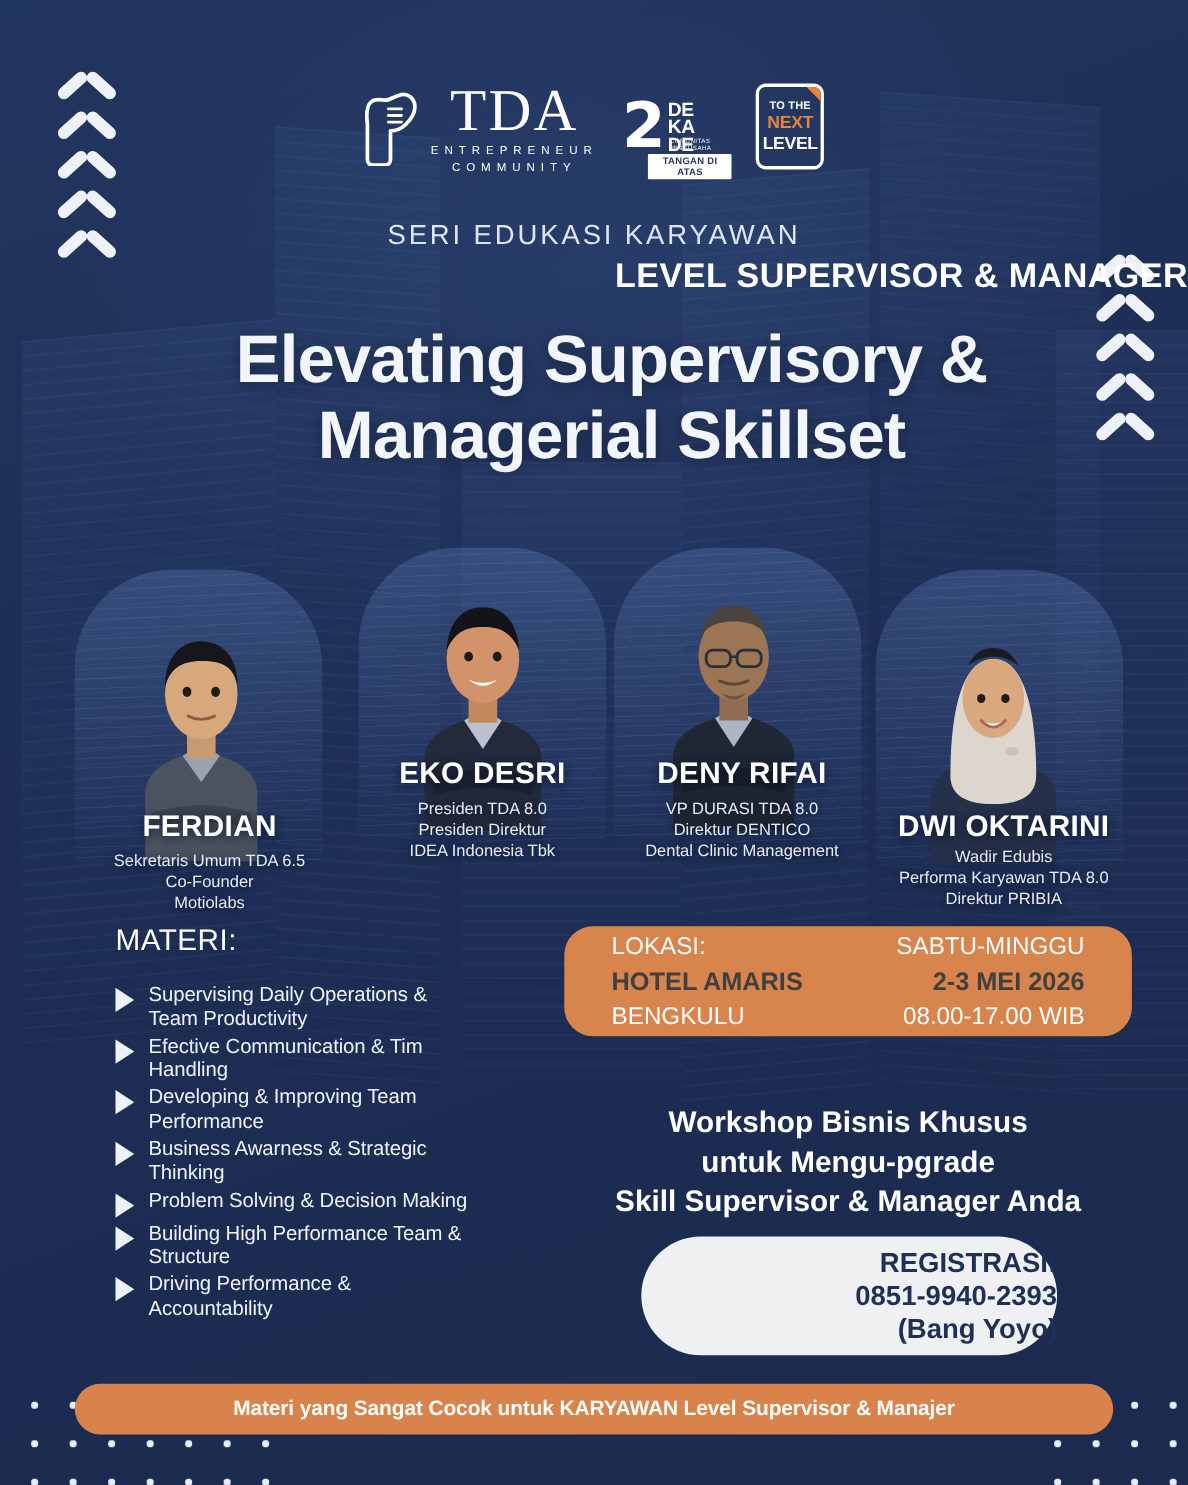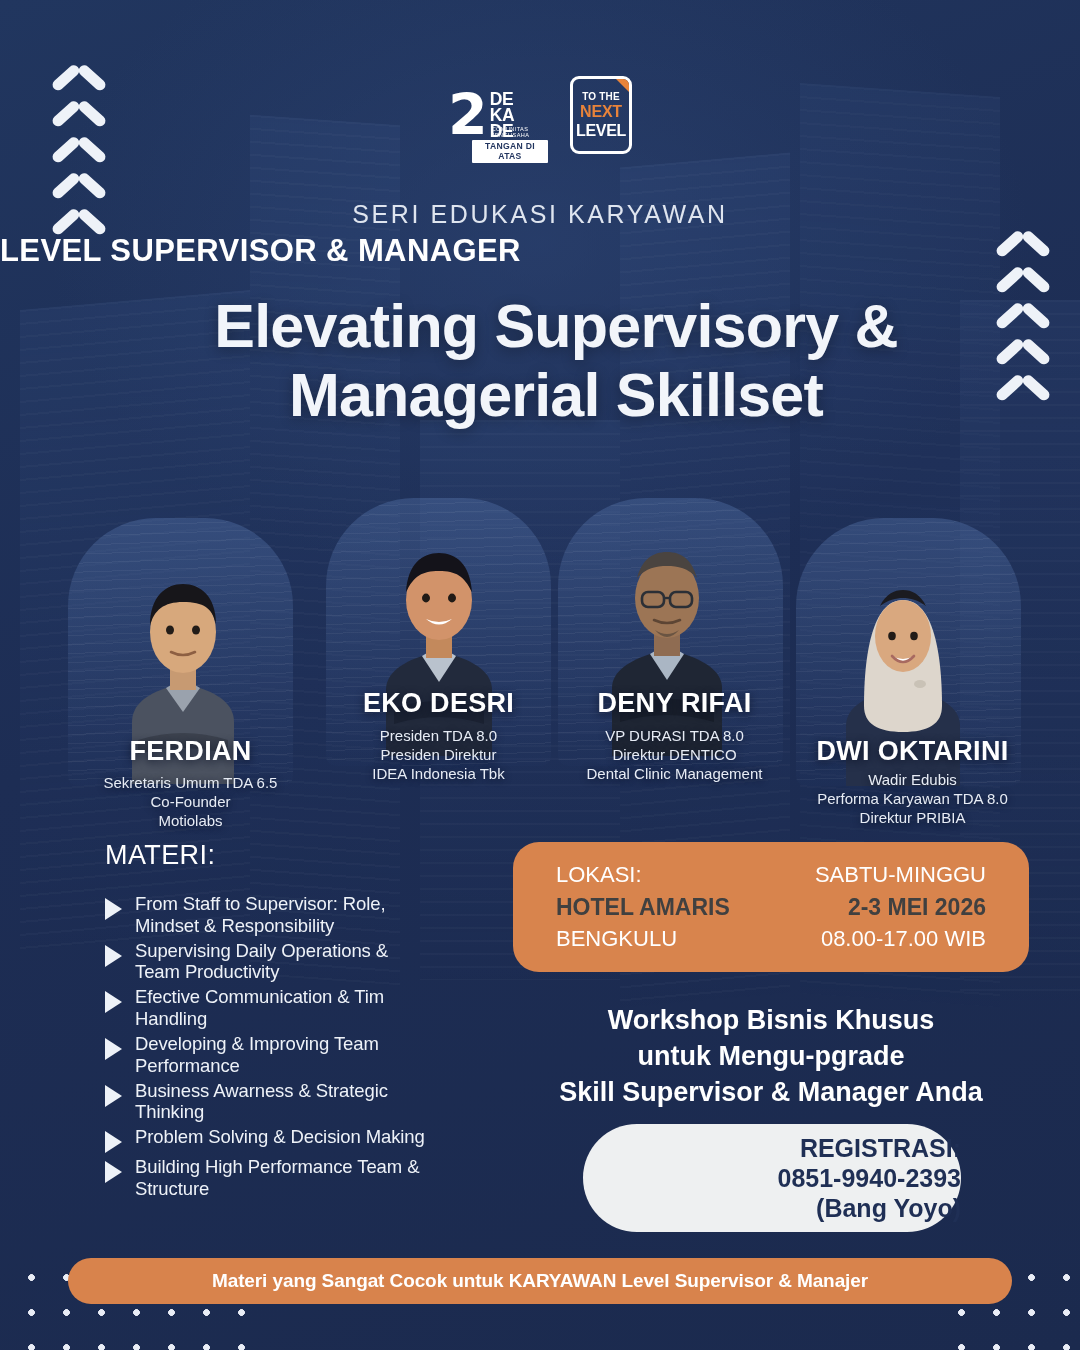--- a/index.html
+++ b/index.html
@@ -101,21 +101,21 @@
   .nl-1 { font-size:10px; font-weight:700; color:#fff; letter-spacing:.2px; }
   .nl-2 { font-size:16px; font-weight:700; color:#e8833a; letter-spacing:-.2px; }
   .nl-3 { font-size:16px; font-weight:700; color:#fff; letter-spacing:-.3px; }
 
   
   .kicker {
     position:absolute; left:0; right:0; top:200px; text-align:center;
     color:#dfe5ef; font-size:25px; letter-spacing:2.6px; font-weight:400;
   }
   .subkicker {
-    position:absolute; left:0; right:0; top:233px; text-align:left;
+    position:absolute; left:0; right:0; top:233px; text-align:right;
     color:#ffffff; font-size:31px; letter-spacing:.4px; font-weight:700;
   }
   .headline {
     position:absolute; left:0; right:0; top:292px; text-align:center;
     color:#f2f5fa; font-size:61px; font-weight:700; line-height:1.13;
     letter-spacing:-.8px;
     text-shadow:0 3px 14px rgba(0,0,0,.32);
     padding-left:32px;
   }
 
@@ -152,21 +152,21 @@
     flex:0 0 auto; margin-top:5px;
     width:0; height:0;
     border-left:17px solid #eef2f8;
     border-top:11px solid transparent;
     border-bottom:11px solid transparent;
   }
   .mtext { color:#eef2f8; font-size:18.5px; line-height:1.18; letter-spacing:-.1px; }
 
   
   .infobox {
-    position:absolute; left:513px; top:842px; width:516px; height:130px;
+    position:absolute; left:513px; top:842px; width:516px; height:100px;
     background:#d8844d; border-radius:26px;
     display:flex; align-items:center; padding:0 43px;
   }
   .info-col { display:flex; flex-direction:column; line-height:1.42; }
   .info-col.right { margin-left:auto; text-align:right; }
   .info-label { color:#fff; font-size:22px; font-weight:400; }
   .info-strong { color:#404040; font-size:23px; font-weight:700; }
 
   
   .pitch {
@@ -217,20 +217,35 @@
     <div class="chev"></div>
     <div class="chev"></div>
     <div class="chev"></div>
   </div>
 
   <div class="dots" style="left:14px; top:1260px; width:240px; height:90px;"></div>
   <div class="dots" style="left:944px; top:1260px; width:140px; height:90px;"></div>
 
   <div class="logos">
 
+    <div class="tda-logo">
+      <div class="fist">
+        <svg width="50" height="72" viewBox="0 0 50 72" aria-hidden="true">
+          <path d="M6 14 C2 18 2 26 3 34 L3 66 C3 69 5 71 8 71 L19 71 C22 71 24 69 24 66 L24 40
+                   C30 40 34 38 38 34 C44 28 47 22 46 16 C45 10 40 6 34 7 C28 8 24 12 20 12
+                   C15 12 10 10 6 14 Z" fill="none" stroke="#ffffff" stroke-width="3.4" stroke-linejoin="round"></path>
+          <path d="M22 20 L34 20 M22 26 L34 26 M22 32 L34 32" stroke="#ffffff" stroke-width="2.6" stroke-linecap="round"></path>
+        </svg>
+      </div>
+      <div class="tda-words">
+        <div class="tda-main">TDA</div>
+        <div class="tda-sub1">ENTREPRENEUR</div>
+        <div class="tda-sub2">COMMUNITY</div>
+      </div>
+    </div>
 
     <div class="dekade">
       <div class="dekade-2">2</div>
       <div class="dekade-right">
         <span>DE</span>
         <span>KA</span>
         <span>DE</span>
       </div>
     </div>
     <div class="dekade-foot" style="margin-left:-74px;margin-top:58px;width:76px;">
@@ -338,24 +353,20 @@
 Performa Karyawan TDA 8.0
 Direktur PRIBIA</div>
     </div>
   </div>
 
   <div class="materi">
     <div class="materi-title">MATERI:</div>
     <div id="materi-list">
         <div class="mrow">
           <div class="tri"></div>
-          <div class="mtext">From Staff to Supervisor: Role, Mindset &amp; Responsibility</div>
-        </div>
-        <div class="mrow">
-          <div class="tri"></div>
           <div class="mtext">Supervising Daily Operations &amp; Team Productivity</div>
         </div>
         <div class="mrow">
           <div class="tri"></div>
           <div class="mtext">Efective Communication &amp; Tim Handling</div>
         </div>
         <div class="mrow">
           <div class="tri"></div>
           <div class="mtext">Developing &amp; Improving Team Performance</div>
         </div>
@@ -363,20 +374,24 @@
           <div class="tri"></div>
           <div class="mtext">Business Awarness &amp; Strategic Thinking</div>
         </div>
         <div class="mrow">
           <div class="tri"></div>
           <div class="mtext">Problem Solving &amp; Decision Making</div>
         </div>
         <div class="mrow">
           <div class="tri"></div>
           <div class="mtext">Building High Performance Team &amp; Structure</div>
+        </div>
+        <div class="mrow">
+          <div class="tri"></div>
+          <div class="mtext">Driving Performance &amp; Accountability</div>
         </div>
       </div>
   </div>
 
   <div class="infobox">
     <div class="info-col">
       <span class="info-label">LOKASI:</span>
       <span class="info-strong">HOTEL AMARIS</span>
       <span class="info-label">BENGKULU</span>
     </div>

